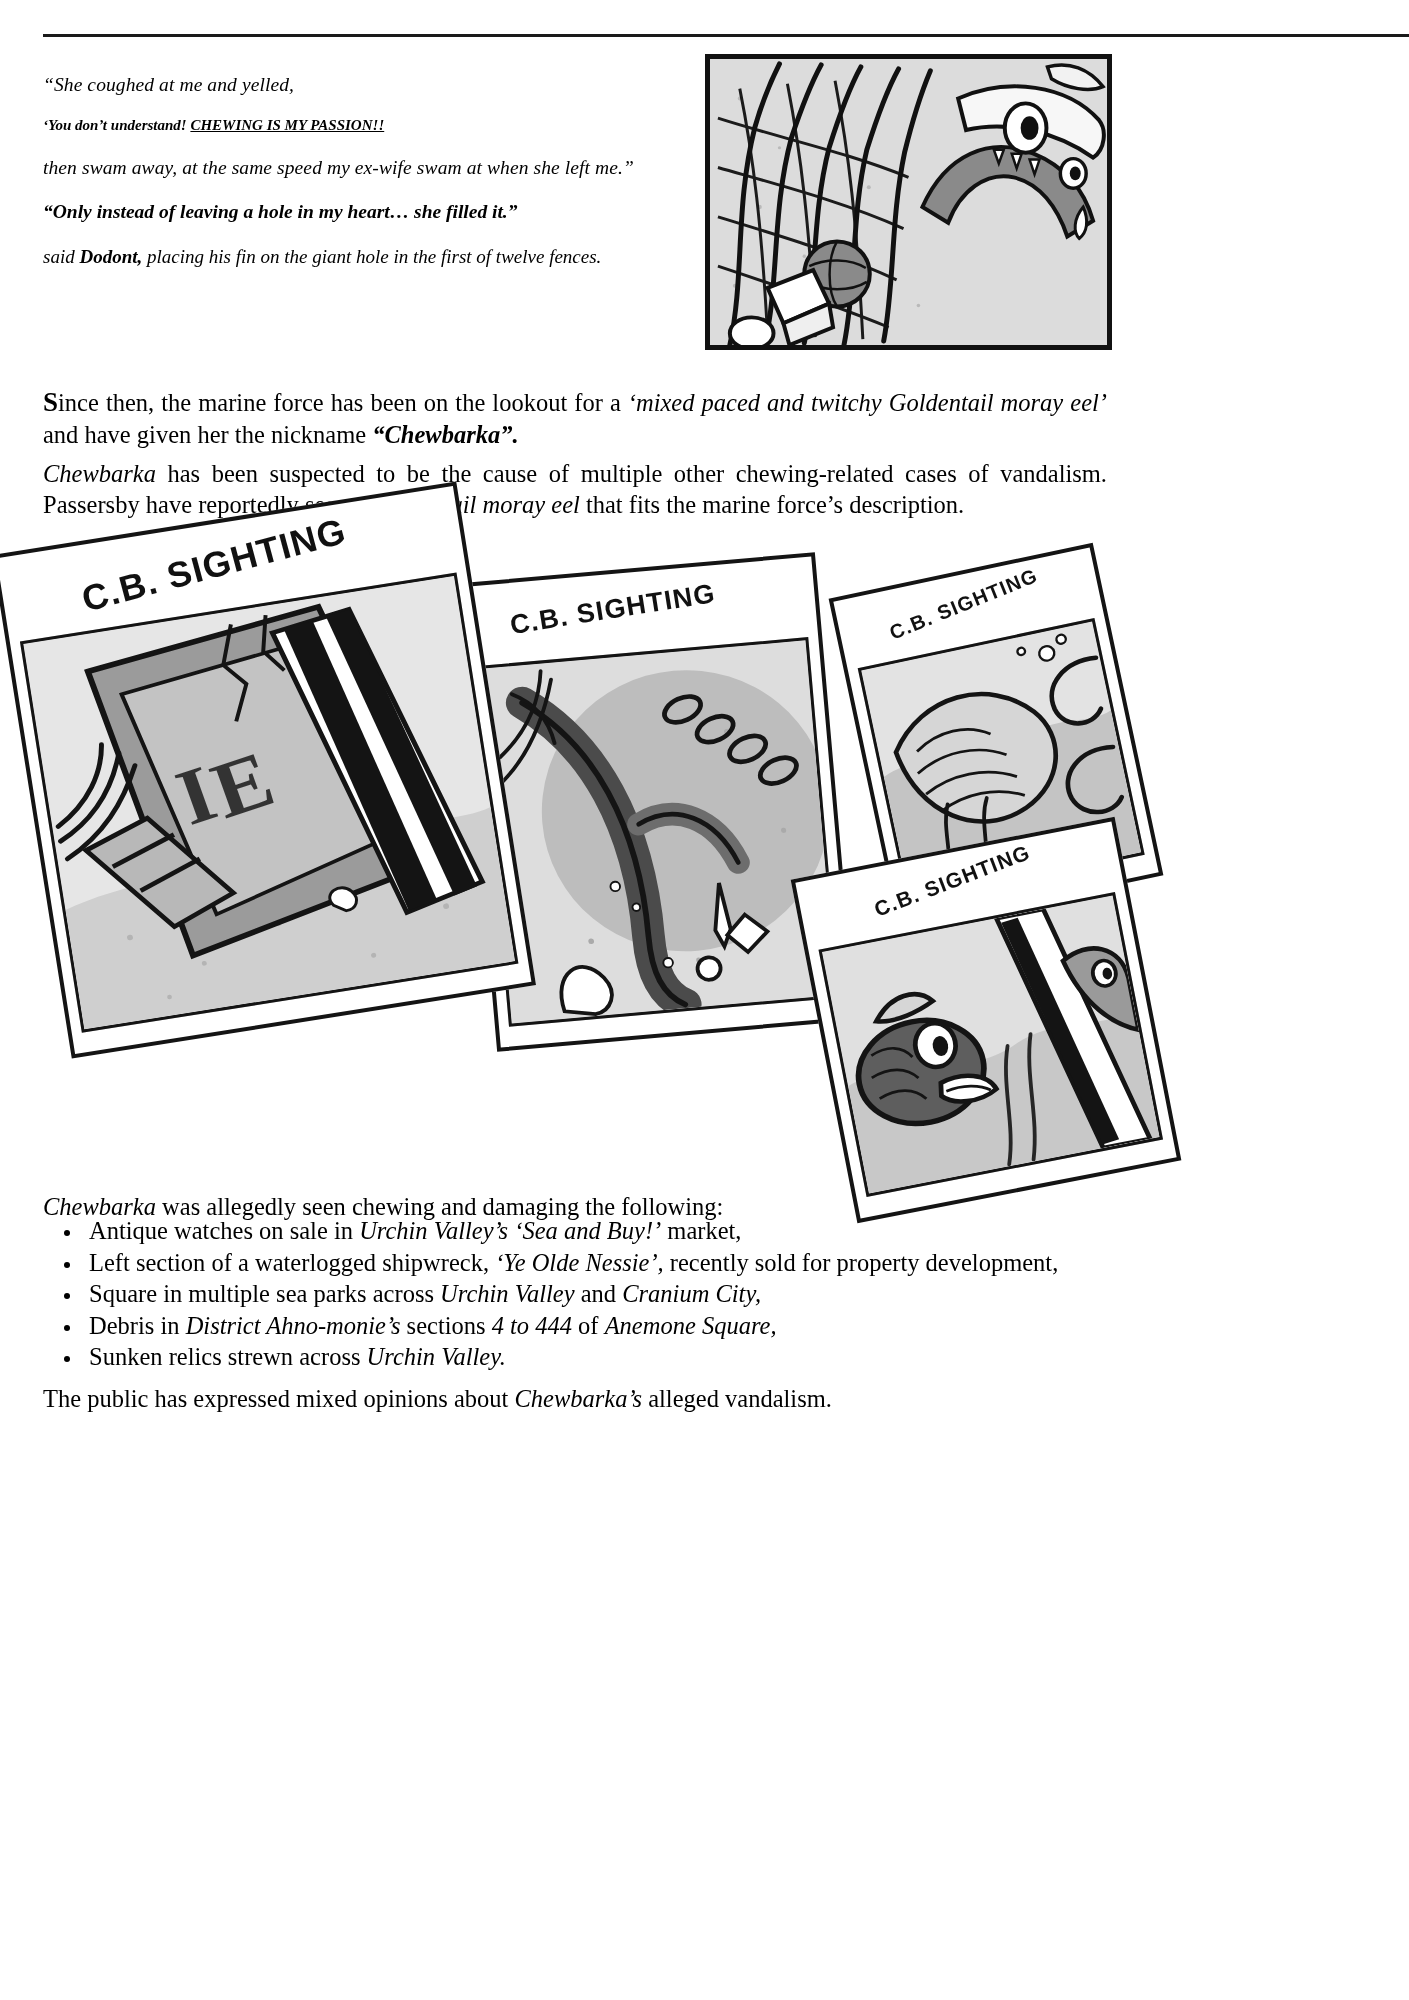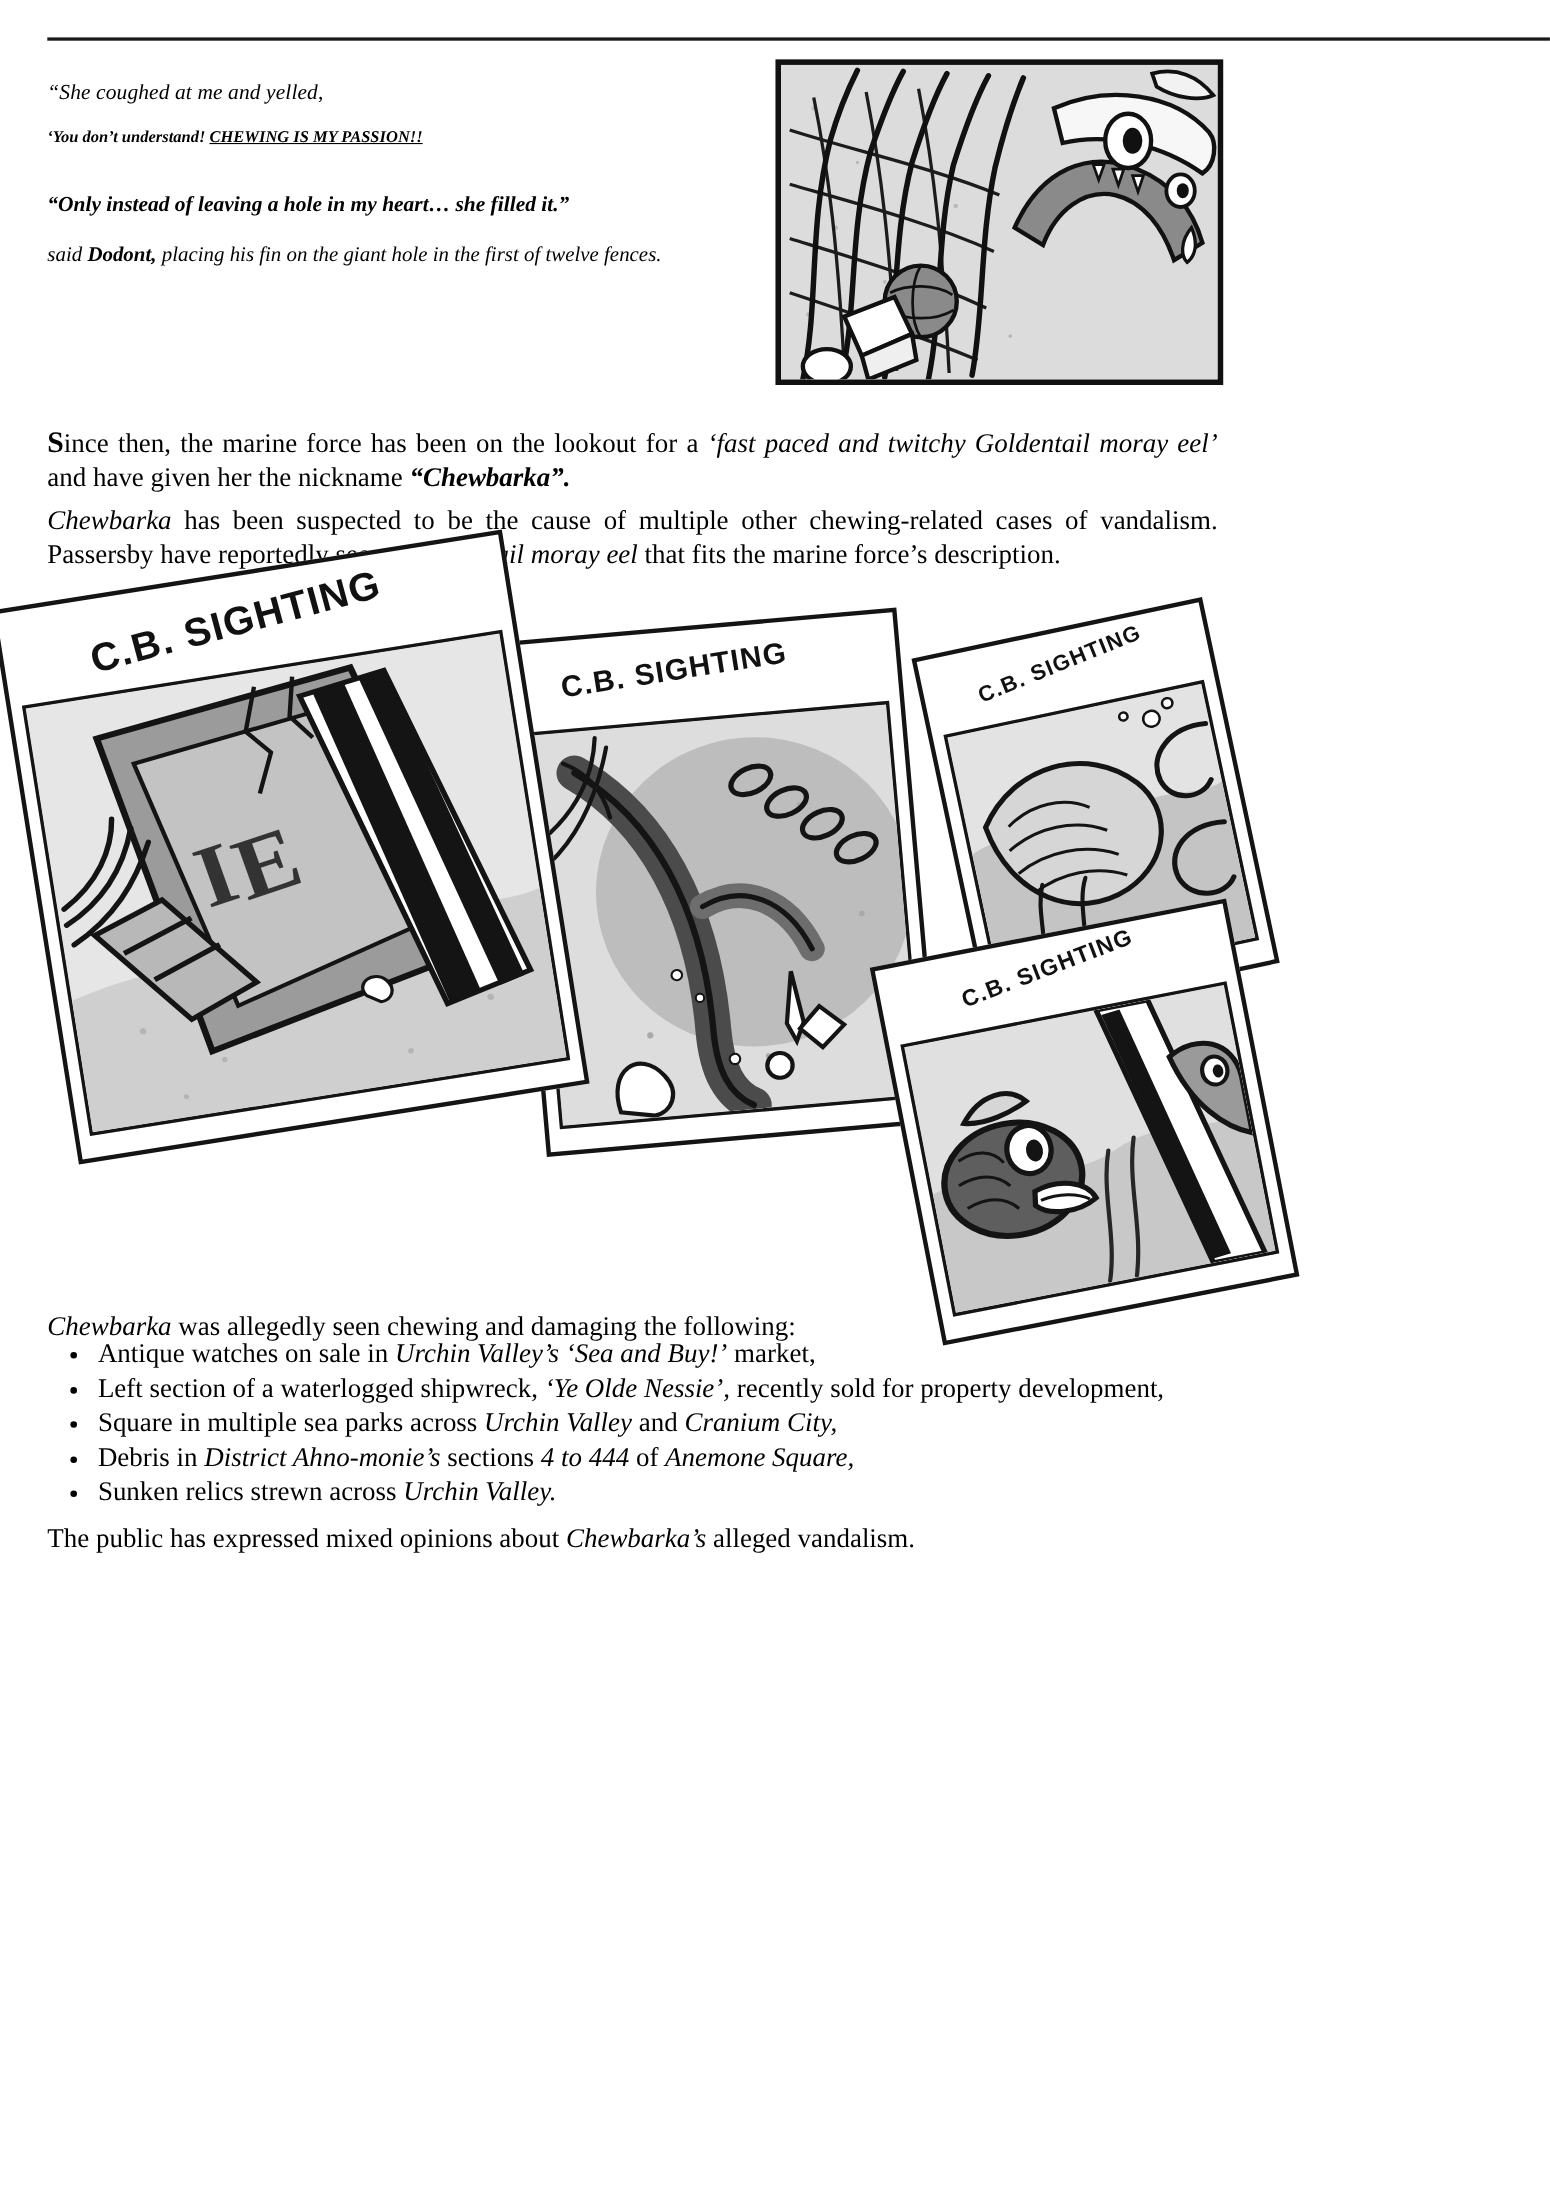--- a/index.html
+++ b/index.html
@@ -133,20 +133,21 @@
 
 <div class="page">
 
   <div class="top-rule"></div>
 
   <div class="quote-col">
     <p class="q-line">“She coughed at me and yelled,</p>
     <div class="q-gap"></div>
     <p class="q-bold"><span>‘You don’t understand! </span><u>CHEWING IS MY PASSION!!</u></p>
     <div class="q-gap"></div>
+    <p class="q-line">then swam away, at the same speed my ex-wife swam at when she left me.”</p>
     <div class="q-gap"></div>
     <p class="q-bold2">“Only instead of leaving a hole in my heart… she filled it.”</p>
     <div class="q-gap"></div>
     <p class="q-just"><span>said </span><b>Dodont,</b><span> placing his fin on the giant hole in the first of twelve fences.</span></p>
   </div>
 
   <div class="comic-frame">
     <div class="inner">
       <svg viewBox="0 0 400 290" preserveAspectRatio="none">
         <rect x="0" y="0" width="400" height="290" fill="#dcdcdc"></rect>
@@ -212,21 +213,21 @@
         <path d="M58 232 L 104 214 L 120 248 L 74 268 Z" fill="#fff" stroke="#111" stroke-width="4"></path>
         <path d="M74 268 L 120 248 L 124 272 L 80 290 Z" fill="#efefef" stroke="#111" stroke-width="4"></path>
 
         <ellipse cx="42" cy="278" rx="22" ry="16" fill="#fff" stroke="#111" stroke-width="4"></ellipse>
 
         <path d="M376 150 C 382 164, 380 176, 372 182 C 366 176, 366 162, 376 150 Z" fill="#fff" stroke="#111" stroke-width="3"></path>
       </svg>
     </div>
   </div>
 
-  <p class="body-p dropcapline" id="para-since"><span class="dc">S</span><span>ince then, the marine force has been on the lookout for a </span><i>‘fast paced and twitchy Goldentail moray eel’</i><span> and have given her the nickname </span><b><i>“Chewbarka”.</i></b></p>
+  <p class="body-p dropcapline" id="para-since"><span class="dc">S</span><span>ince then, the marine force has been on the lookout for a </span><i>‘mixed paced and twitchy Goldentail moray eel’</i><span> and have given her the nickname </span><b><i>“Chewbarka”.</i></b></p>
 
   <p class="body-p" id="para-suspect"><i>Chewbarka</i><span> has been suspected to be the cause of multiple other chewing-related cases of vandalism. Passersby have reportedly seen a </span><i>Goldentail moray eel</i><span> that fits the marine force’s description.</span></p>
 
   <div class="collage">
 
     <div class="photo" id="photo-1">
       <span class="cb-label">C.B. SIGHTING</span>
       <div class="img">
         <svg viewBox="0 0 440 420" preserveAspectRatio="none">
           <rect width="440" height="420" fill="#e6e6e6"></rect>

